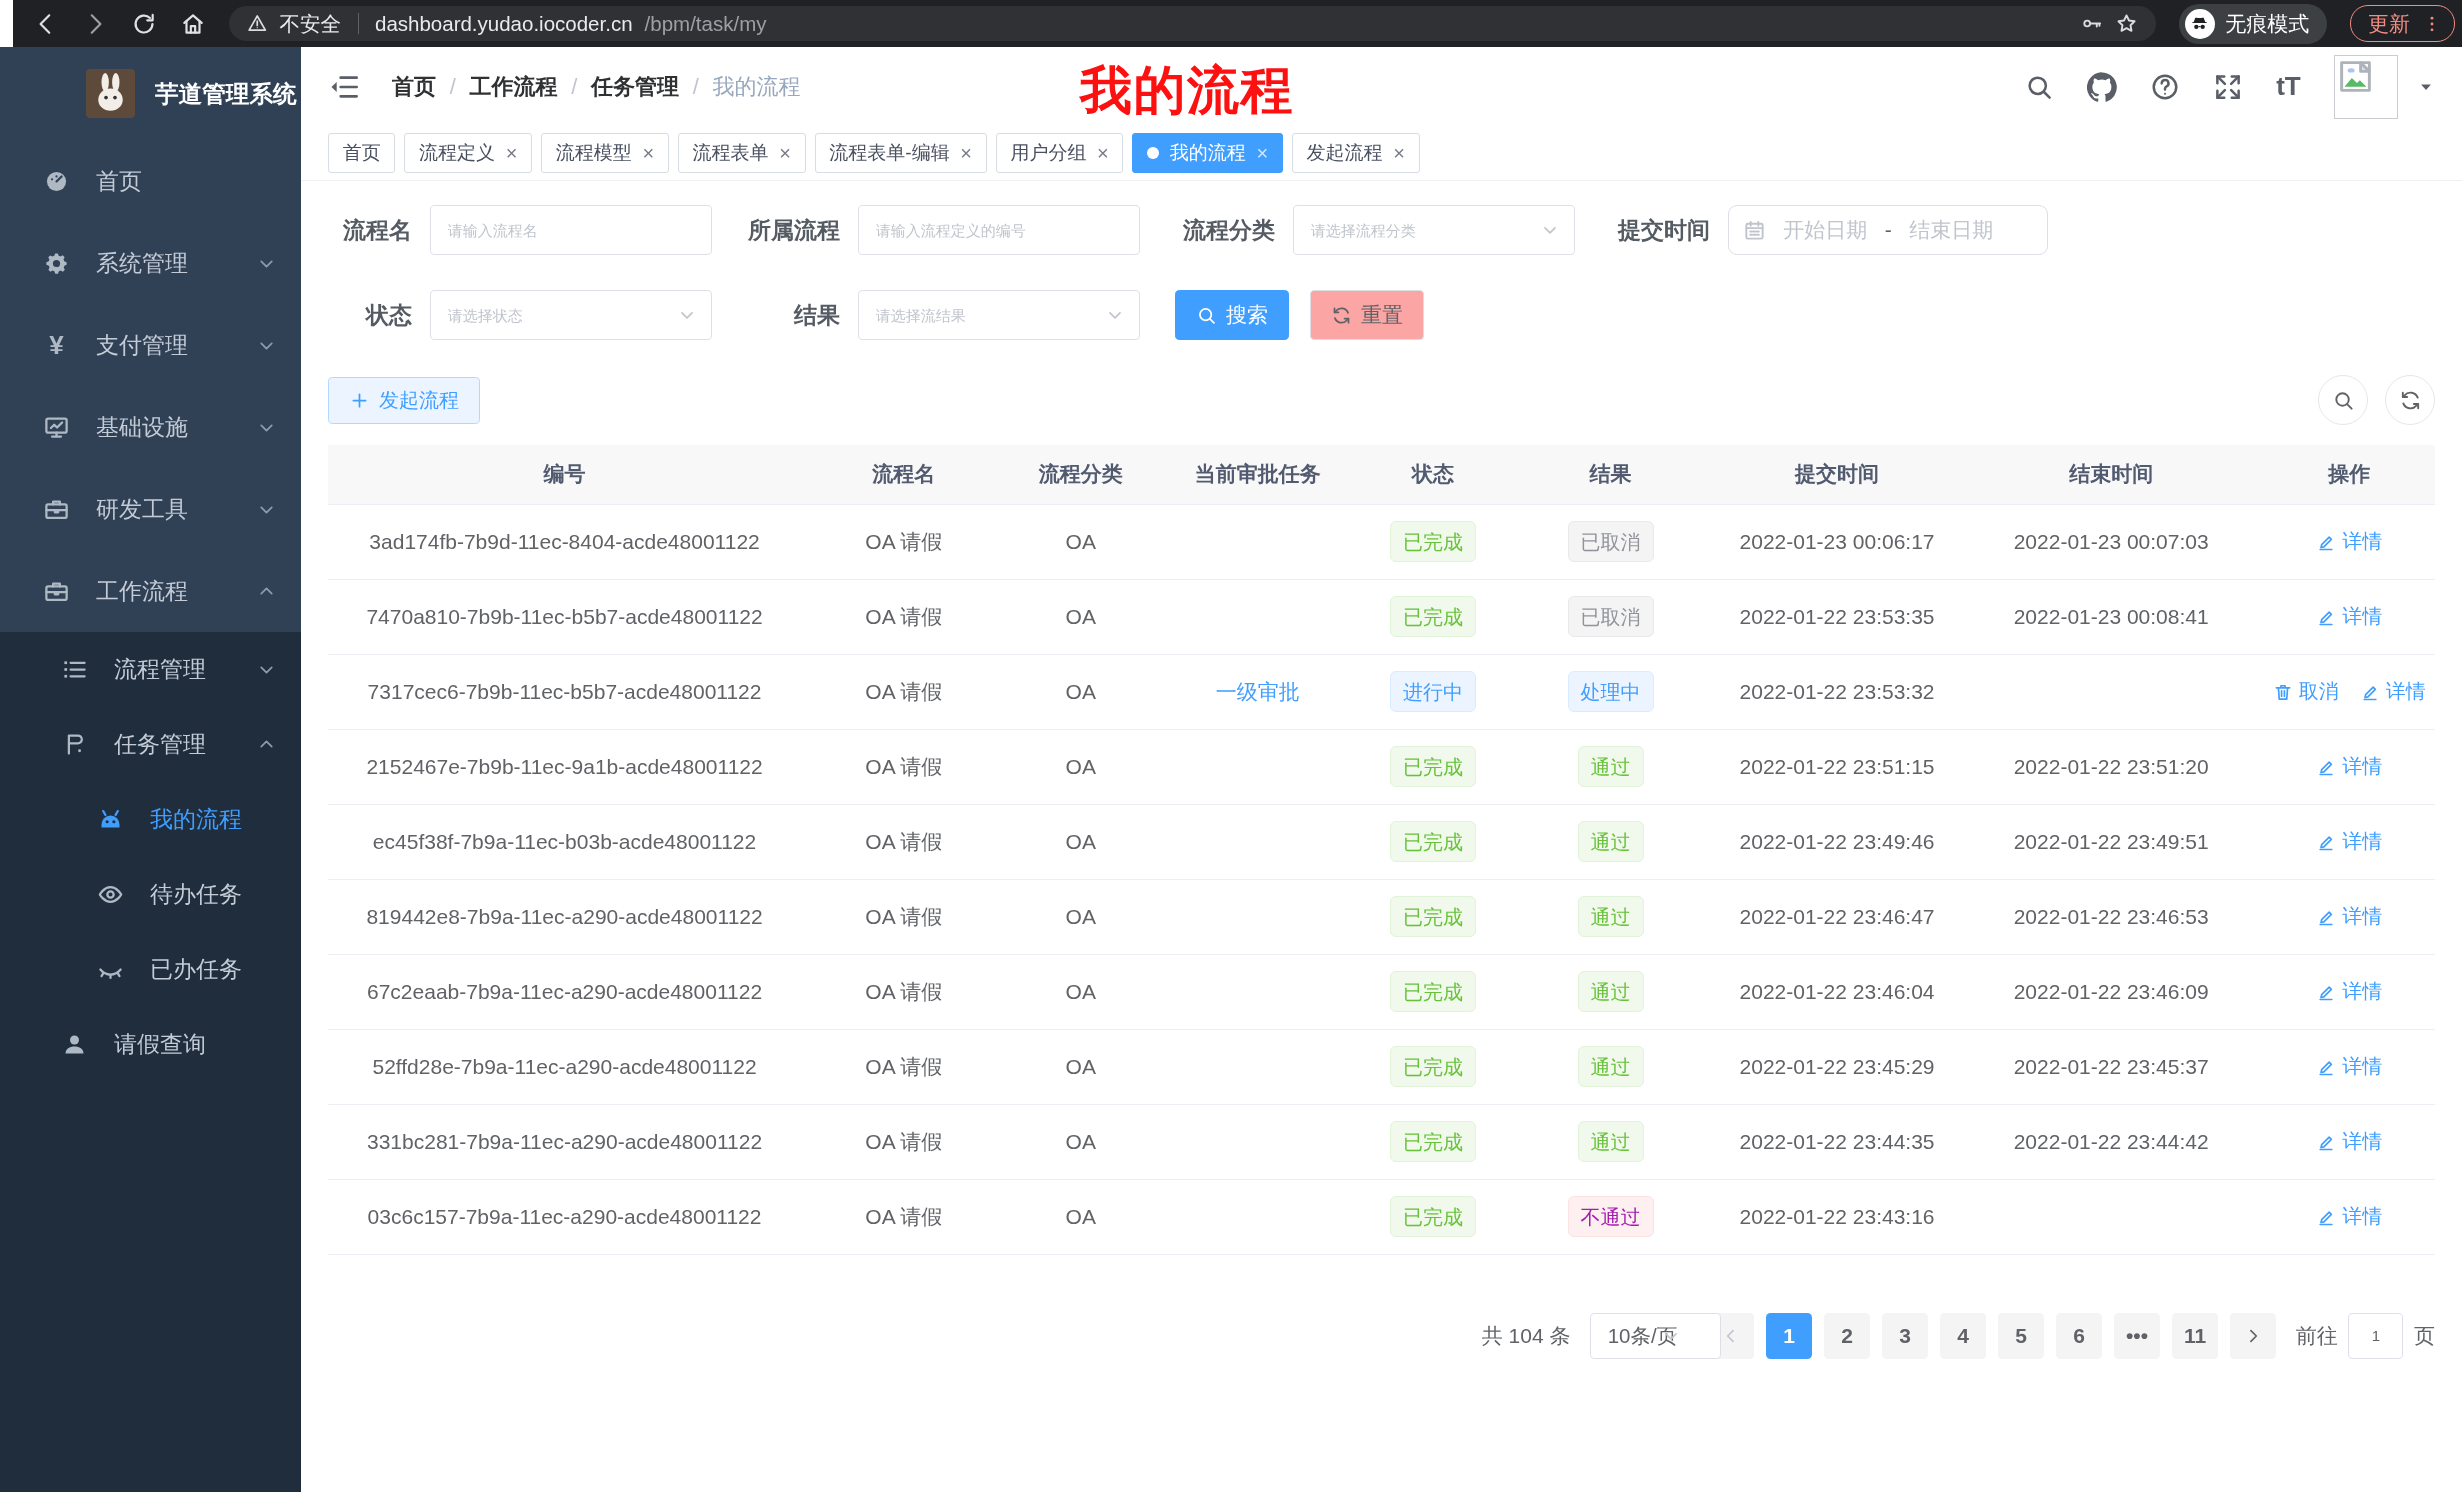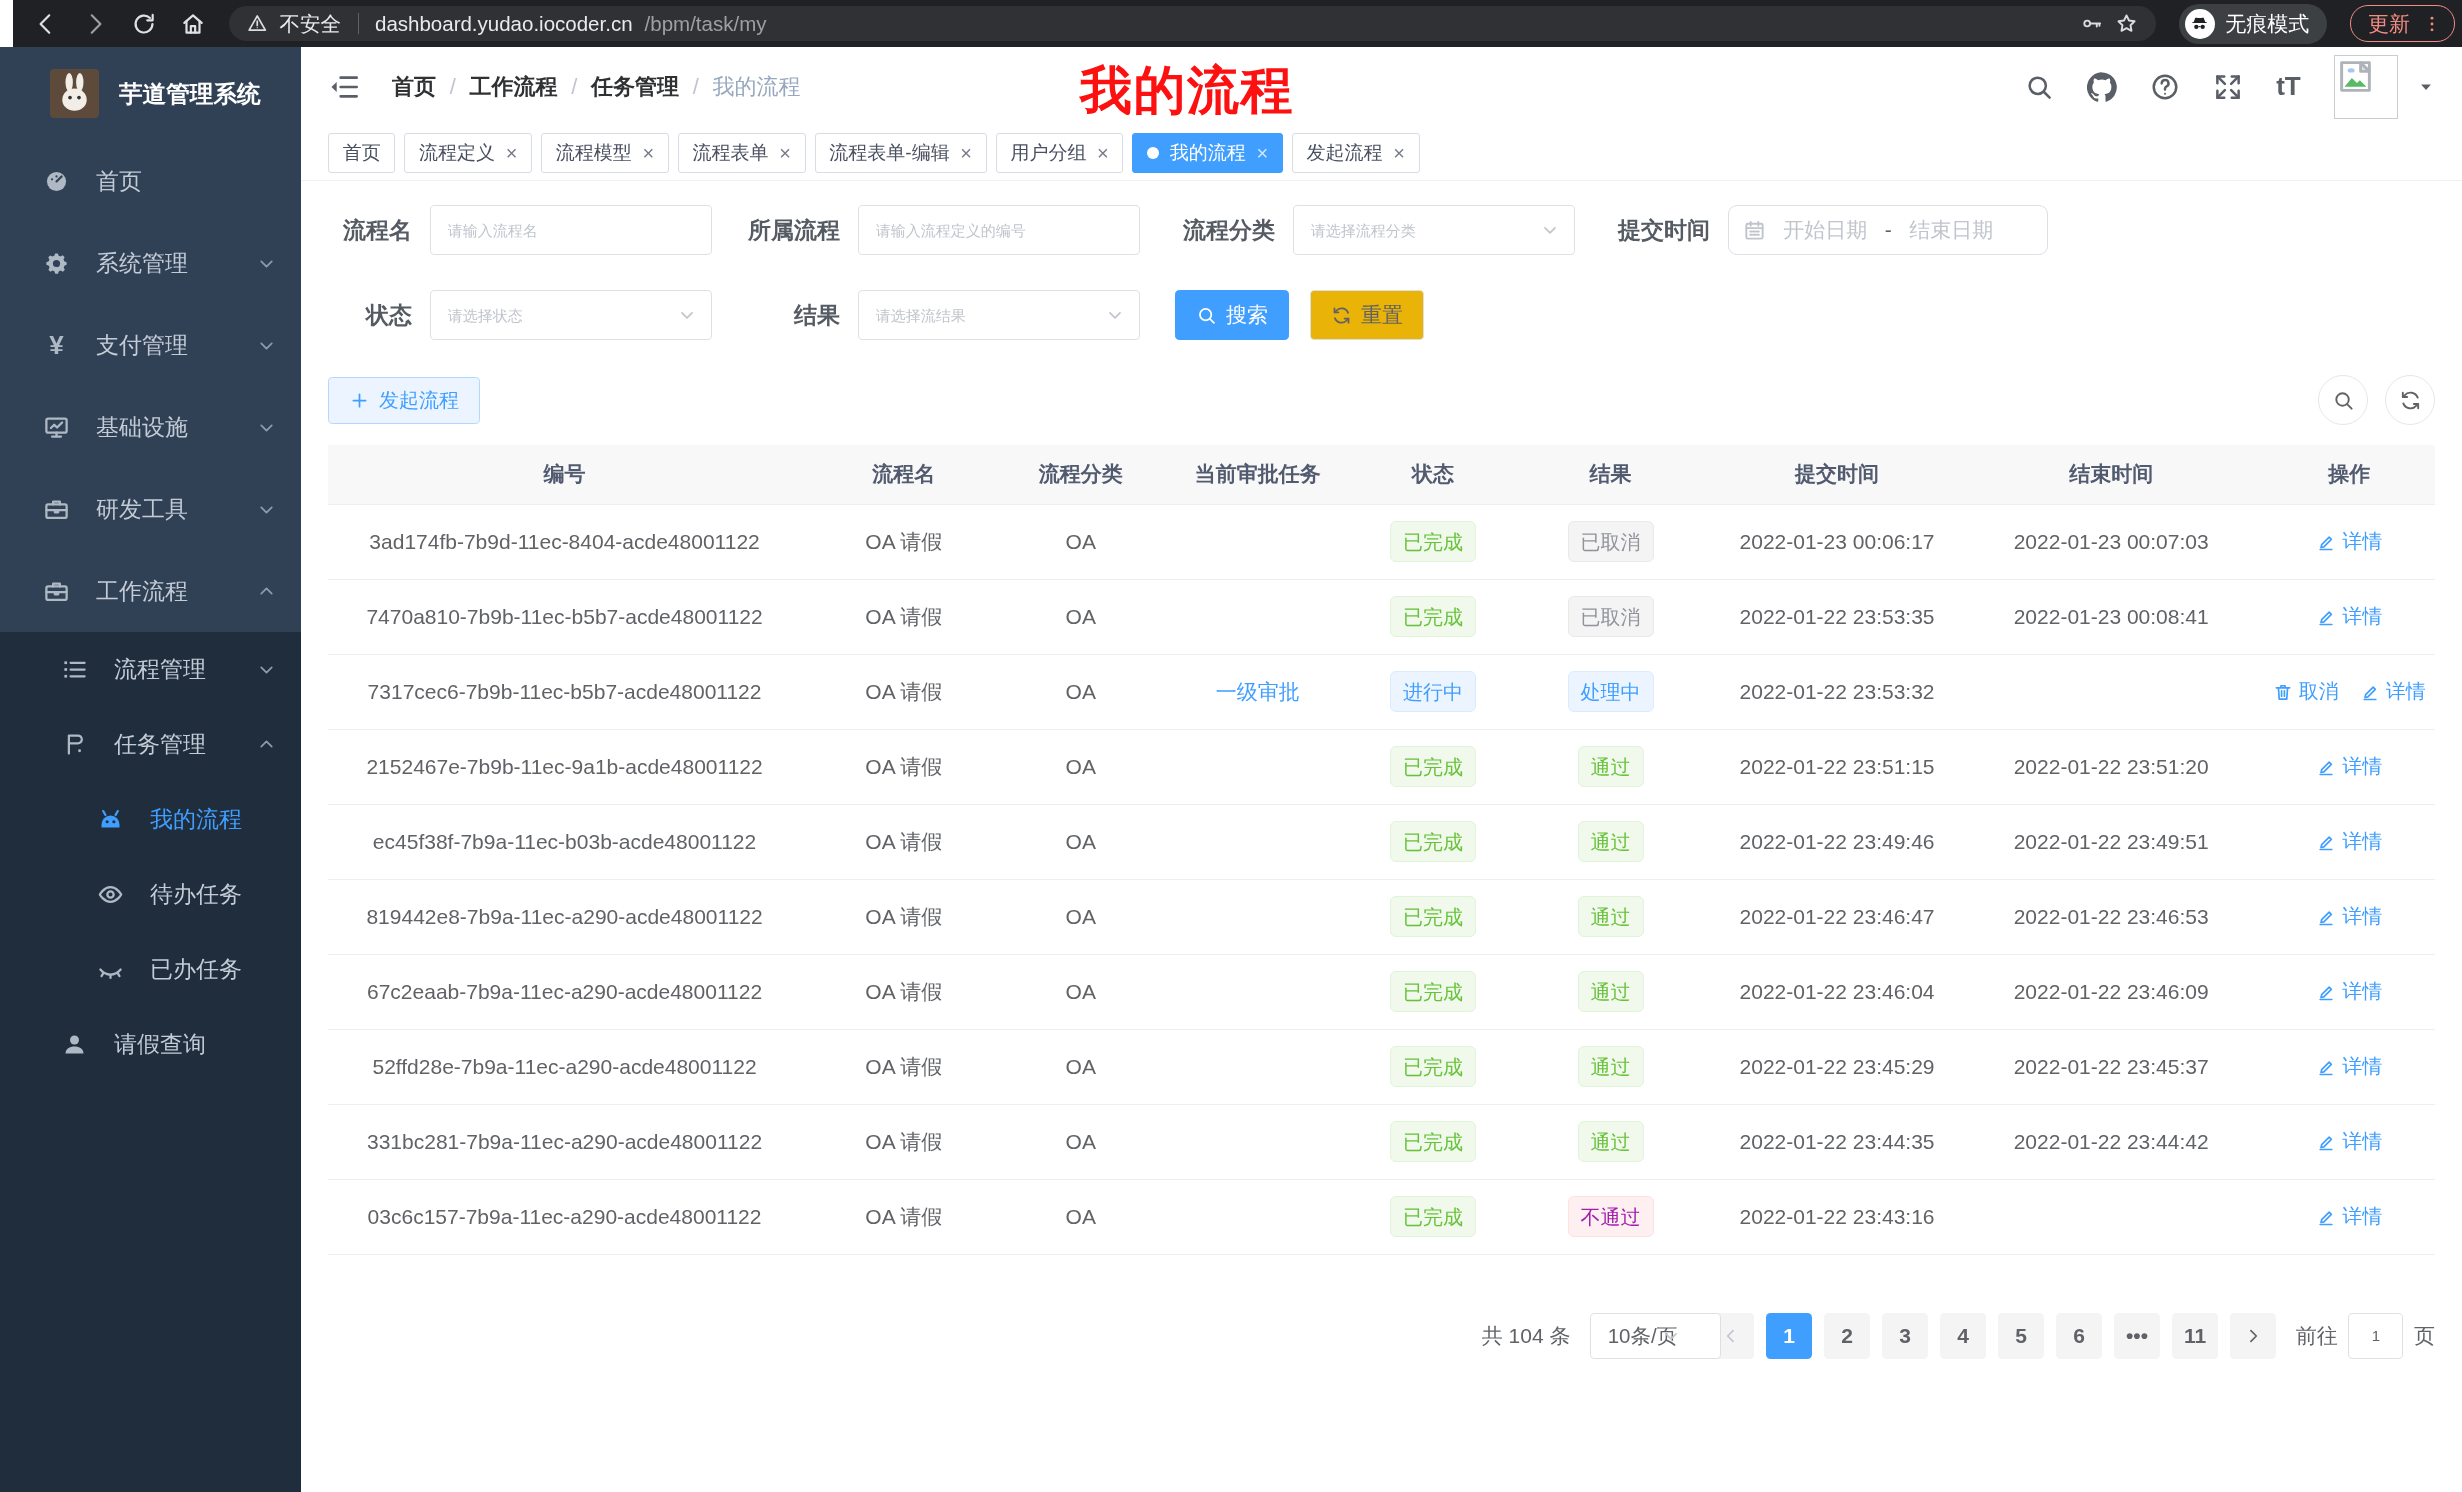--- a/index.html
+++ b/index.html
@@ -27,21 +27,21 @@
   .incog-circle { width:30px; height:30px; background:#fff; border-radius:50%; color:#202124;
     display:flex; align-items:center; justify-content:center; }
   .incog-circle .ic { width:21px; height:21px; }
   .update-pill { height:37px; border:1.5px solid #f28b82; border-radius:18px; color:#f28b82;
     font-size:21px; display:flex; align-items:center; gap:12px; padding:0 12px 0 16.7px; flex:none; }
   .update-pill .ic { width:20px; height:20px; }
 
   
   .sidebar { position:absolute; left:0; top:47px; bottom:0; width:301px; background:#304156;
     display:flex; flex-direction:column; color:#c3cbd6; }
-  .logo-row { height:93px; display:flex; align-items:center; padding-left:50px; gap:20px; flex:none; }
+  .logo-row { height:93px; display:flex; align-items:center; padding-left:50px; gap:20px; flex:none;margin-left:36px; }
   .logo-img { width:49px; height:49px; border-radius:4.6px; background:#6b4f3a; overflow:hidden; flex:none; }
   .logo-title { color:#fff; font-size:23.6px; font-weight:700; }
   .menu { flex:1; display:flex; flex-direction:column; overflow:hidden; }
   .menu-item { position:relative; display:flex; align-items:center; height:82px; flex:none;
     font-size:23px; cursor:pointer; }
   .menu-item .mi-icon { width:27px; height:27px; margin-right:26px; color:#aeb9c4; flex:none; }
   .menu-item .mi-caret { position:absolute; right:24px; width:21px; height:21px; color:#8f9bab; }
   .lvl1 { padding-left:43px; }
   .submenu { background:#1f2d3d; flex:1; display:flex; flex-direction:column; }
   .submenu .menu-item { height:75px; }
@@ -97,21 +97,21 @@
   .daterange .cal { width:23px; height:23px; color:#c0c4cc; flex:none; }
   .dr-inp { border:none; outline:none; width:107px; text-align:center; font-size:21px; color:#606266;
     font-family:inherit; }
   .dr-inp::placeholder { color:#c0c4cc; }
   .dr-sep { color:#606266; font-size:21px; }
   .btn { height:50px; border-radius:4.6px; font-size:21px; display:inline-flex; align-items:center;
     justify-content:center; gap:9px; cursor:pointer; border:0.8px solid transparent; padding:0 20px;
     font-family:inherit; }
   .btn .ic { width:21px; height:21px; }
   .btn-primary { background:#409eff; color:#fff; border-color:#409eff; }
-  .btn-plainwhite { background:#eab308; color:#606266; border-color:#dcdfe6; }
+  .btn-plainwhite { background:#fca5a5; color:#606266; border-color:#dcdfe6; }
   .btn-plainblue { background:#ecf5ff; color:#409eff; border-color:#b3d8ff; height:47px; font-size:20px; }
   .toolbar-row { margin-top:35px; display:flex; align-items:center; }
   .tool-circles { margin-left:auto; display:flex; gap:16.7px; }
   .circle-btn { width:50px; height:50px; border-radius:50%; border:0.8px solid #e3e7ee; background:#fff;
     color:#606266; display:flex; align-items:center; justify-content:center; cursor:pointer; }
   .circle-btn .ic { width:23px; height:23px; }
 
   
   table { width:100%; border-collapse:collapse; table-layout:fixed; margin-top:20px; }
   th { height:59px; background:#f8f8f9; color:#515a6e; font-size:21px; font-weight:700;

